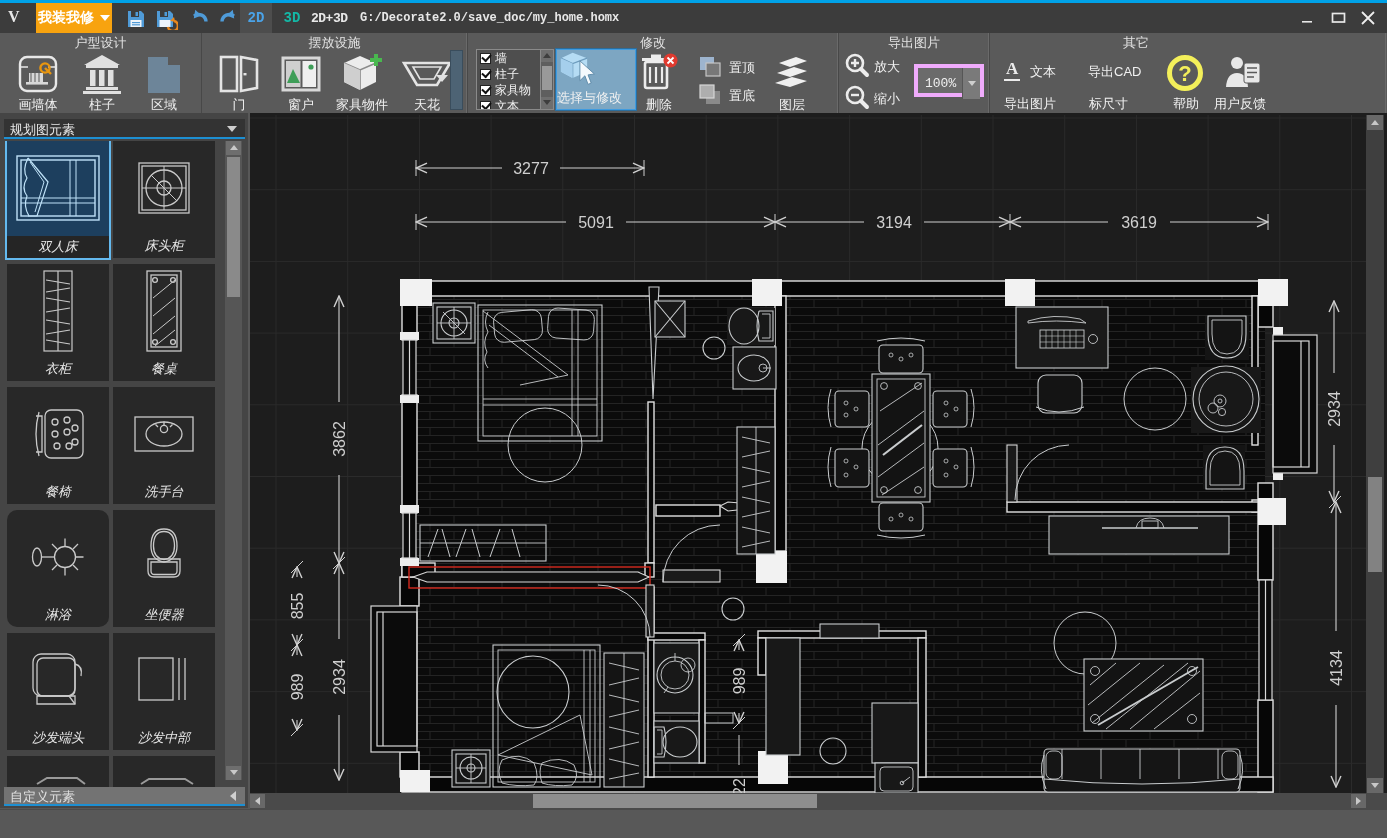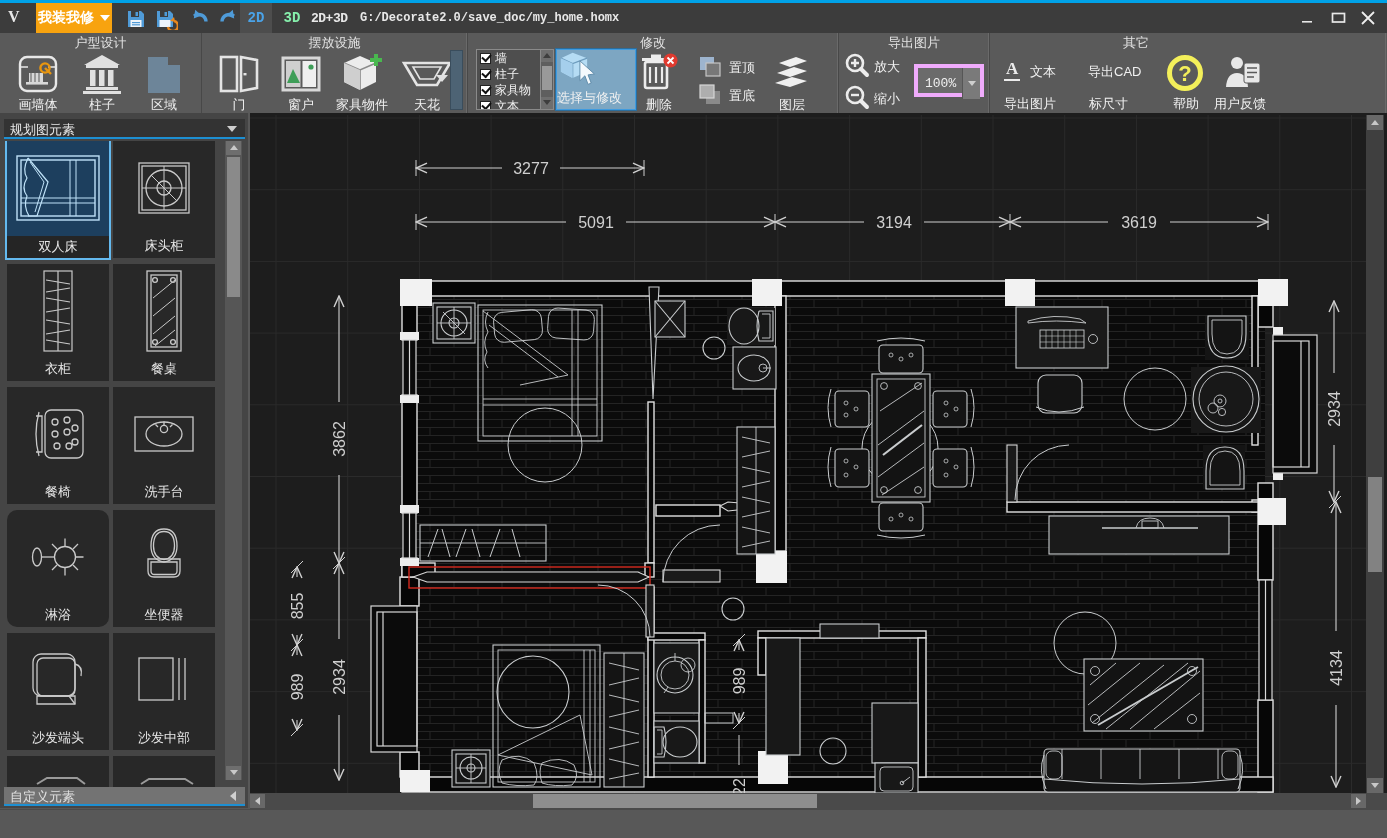--- a/index.html
+++ b/index.html
@@ -7,21 +7,21 @@
     font-family:"Liberation Sans", sans-serif; -webkit-font-smoothing:antialiased; }
   #app { position:relative; width:1387px; height:838px; background:#585858; }
 
   
   .titlebar { position:absolute; left:0; top:0; width:1387px; height:33px; background:#3c3c3c; border-top:3px solid #00a2e8; }
   .tb-logo { position:absolute; left:8px; top:5px; color:#e8e8e8; font-size:16px; font-weight:bold; font-family:"Liberation Serif", serif; }
   .tb-menu { position:absolute; left:36px; top:0px; width:76px; height:30px; background:#f8a30f; color:#fff; font-size:14px; font-weight:bold; display:flex; align-items:center; justify-content:center; gap:6px; }
   .tb-menu .caret { width:0; height:0; border-left:5px solid transparent; border-right:5px solid transparent; border-top:6px solid #fff; }
   .tb-ico { position:absolute; top:4px; width:24px; height:24px; display:flex; align-items:center; justify-content:center; }
   .tb-tab2d { position:absolute; left:240px; top:0; width:32px; height:30px; background:#4d4d4d; color:#4aa3e8; font-weight:bold; font-size:14px; display:flex; align-items:center; justify-content:center; font-family:"Liberation Mono", monospace; }
-  .tb-tab3d { position:absolute; left:277px; top:0; width:30px; height:30px; color:#86efac; font-weight:bold; font-size:14px; display:flex; align-items:center; justify-content:center; font-family:"Liberation Mono", monospace; }
+  .tb-tab3d { position:absolute; left:277px; top:0; width:30px; height:30px; color:#14b8a6; font-weight:bold; font-size:14px; display:flex; align-items:center; justify-content:center; font-family:"Liberation Mono", monospace; }
   .tb-tab2d3d { position:absolute; left:311px; top:0; height:30px; color:#e8e8e8; font-weight:bold; font-size:13px; letter-spacing:-0.5px; display:flex; align-items:center; justify-content:center; font-family:"Liberation Mono", monospace; }
   .tb-path { position:absolute; left:360px; top:0; height:30px; color:#e8e8e8; font-size:12px; font-weight:bold; display:flex; align-items:center; font-family:"Liberation Mono", monospace; letter-spacing:0px; }
   .tb-win { position:absolute; top:0; height:30px; width:28px; display:flex; align-items:center; justify-content:center; }
 
   
   .ribbon { position:absolute; left:0; top:33px; width:1387px; height:80px; background:#5a5a5a; display:flex; }
   .rgroup { position:relative; height:80px; flex:none; }
   .rgroup + .rgroup { border-left:1px solid #484848; box-shadow:-1px 0 0 #6a6a6a inset; }
   .rg-label { position:absolute; left:0; right:0; top:1px; text-align:center; color:#e2e2e2; font-size:13px; }
   .ritem { position:absolute; text-align:center; color:#f0f0f0; font-size:13px; }
@@ -49,21 +49,21 @@
   .combo .btn { position:absolute; right:0; top:0; width:18px; height:31px; background:#7a7a7a; border-left:1px solid #565656; }
   .combo .btn .tri-dn { margin-top:13px; border-top-color:#cfcfcf; }
 
   
   .sidebar { position:absolute; left:0; top:113px; width:248px; height:725px; background:#454545; }
   .sb-header { position:absolute; left:4px; top:6px; width:241px; height:20px; background:#333333; border-bottom:2px solid #1d8fd2; color:#e8e8e8; font-size:13px; padding:2px 6px; }
   .sb-header .caret { position:absolute; right:8px; top:7px; width:0; height:0; border-left:5px solid transparent; border-right:5px solid transparent; border-top:6px solid #cfcfcf; }
   .sb-grid { position:absolute; left:0; top:28px; width:224px; height:646px; overflow:hidden; }
   .sb-item { position:absolute; width:102px; height:117px; background:#282828; }
   .sb-item .icon { position:absolute; left:0; top:0; width:102px; height:94px; display:flex; align-items:center; justify-content:center; }
-  .sb-item .lab { position:absolute; left:0; bottom:3px; width:102px; text-align:center; color:#e8e8e8; font-size:13px; }
+  .sb-item .lab { position:absolute; left:0; bottom:3px; width:102px; text-align:center; color:#e8e8e8; font-size:13px;font-style:italic; }
   .sb-item.sel { outline:2px solid #64b9ee; background:#1d3f5e; }
   .sb-item.sel .lab { background:#252525; padding:2px 0; bottom:0; }
   .sb-scroll { position:absolute; left:225px; top:28px; width:17px; height:639px; background:#565656; }
   .sb-scroll .up,.sb-scroll .dn { position:absolute; left:1px; width:15px; height:14px; background:#6e6e6e; }
   .sb-scroll .up { top:0; } .sb-scroll .dn { bottom:0; }
   .sb-scroll .up .tri-up { border-bottom-color:#c9c9c9; margin:4px auto; }
   .sb-scroll .dn .tri-dn { border-top-color:#c9c9c9; margin:4px auto; }
   .sb-scroll .thumb { position:absolute; left:2px; top:16px; width:13px; height:140px; background:#8a8a8a; }
   .sb-footer { position:absolute; left:4px; top:674px; width:241px; height:19px; background:#737373; border-bottom:2px solid #1d8fd2; color:#e0e0e0; font-size:13px; padding:1px 6px; }
   .sb-footer .arr { position:absolute; right:9px; top:4px; width:0; height:0; border-top:5px solid transparent; border-bottom:5px solid transparent; border-right:6px solid #cfcfcf; }

